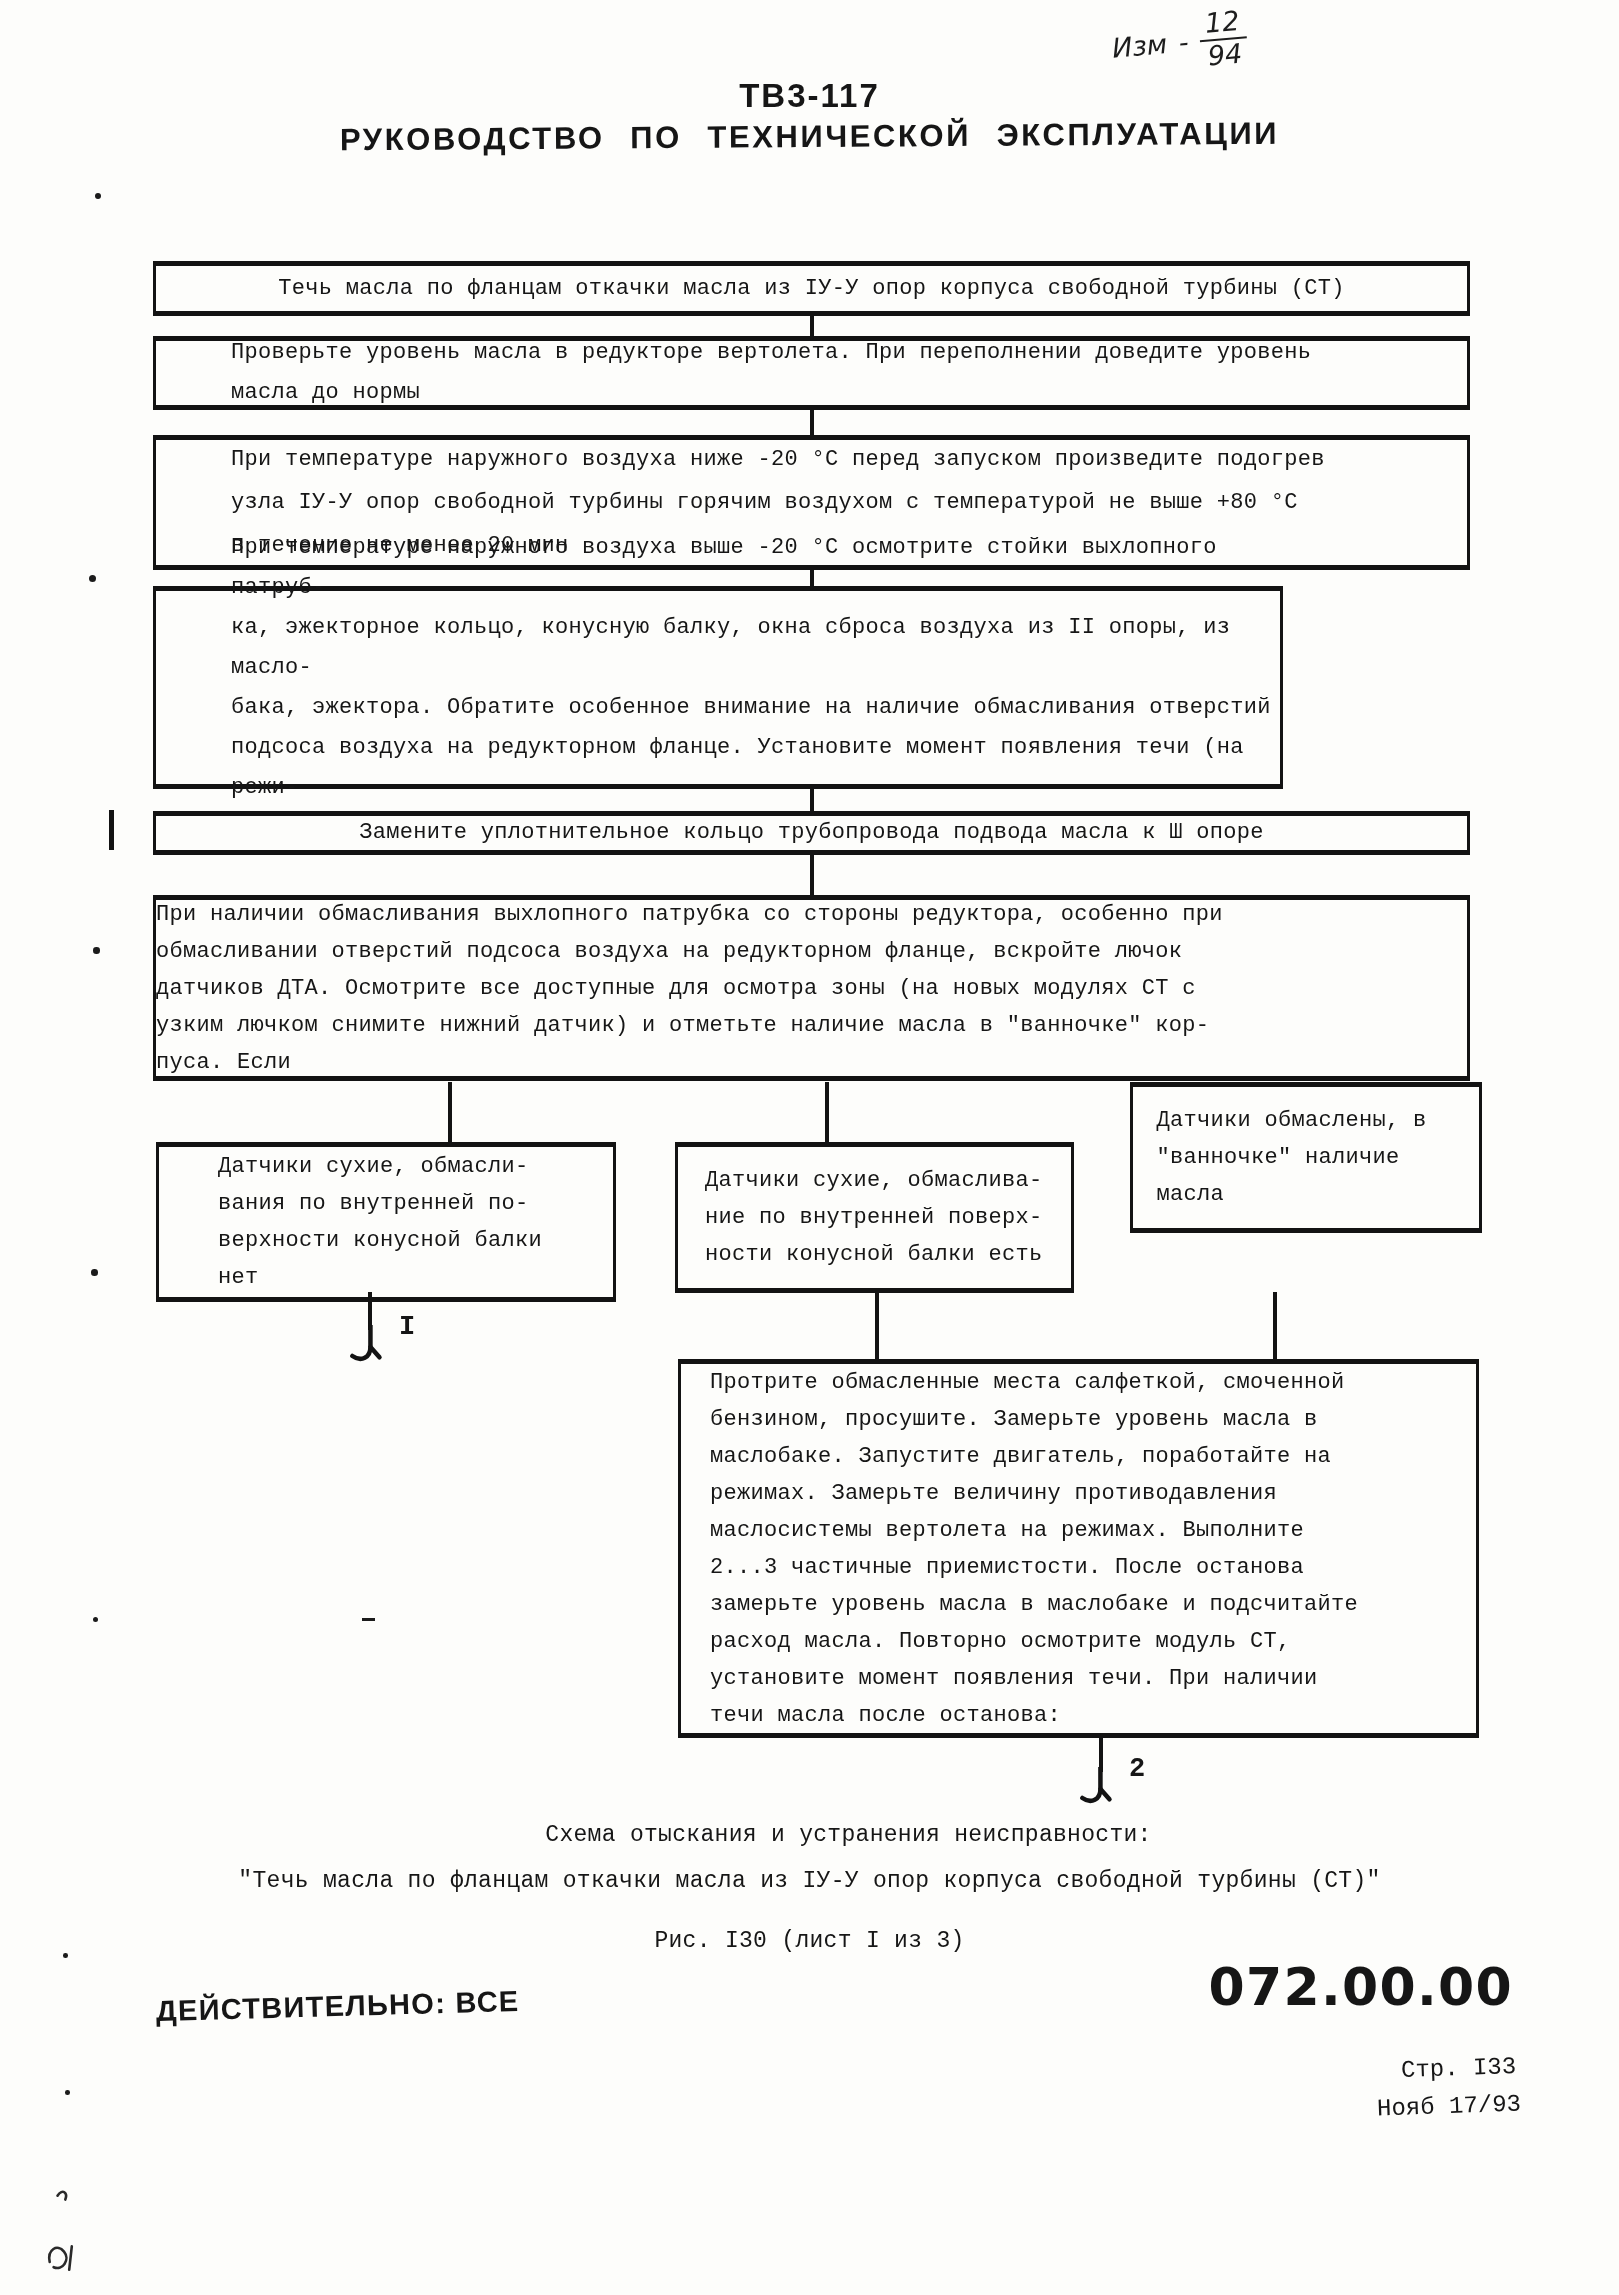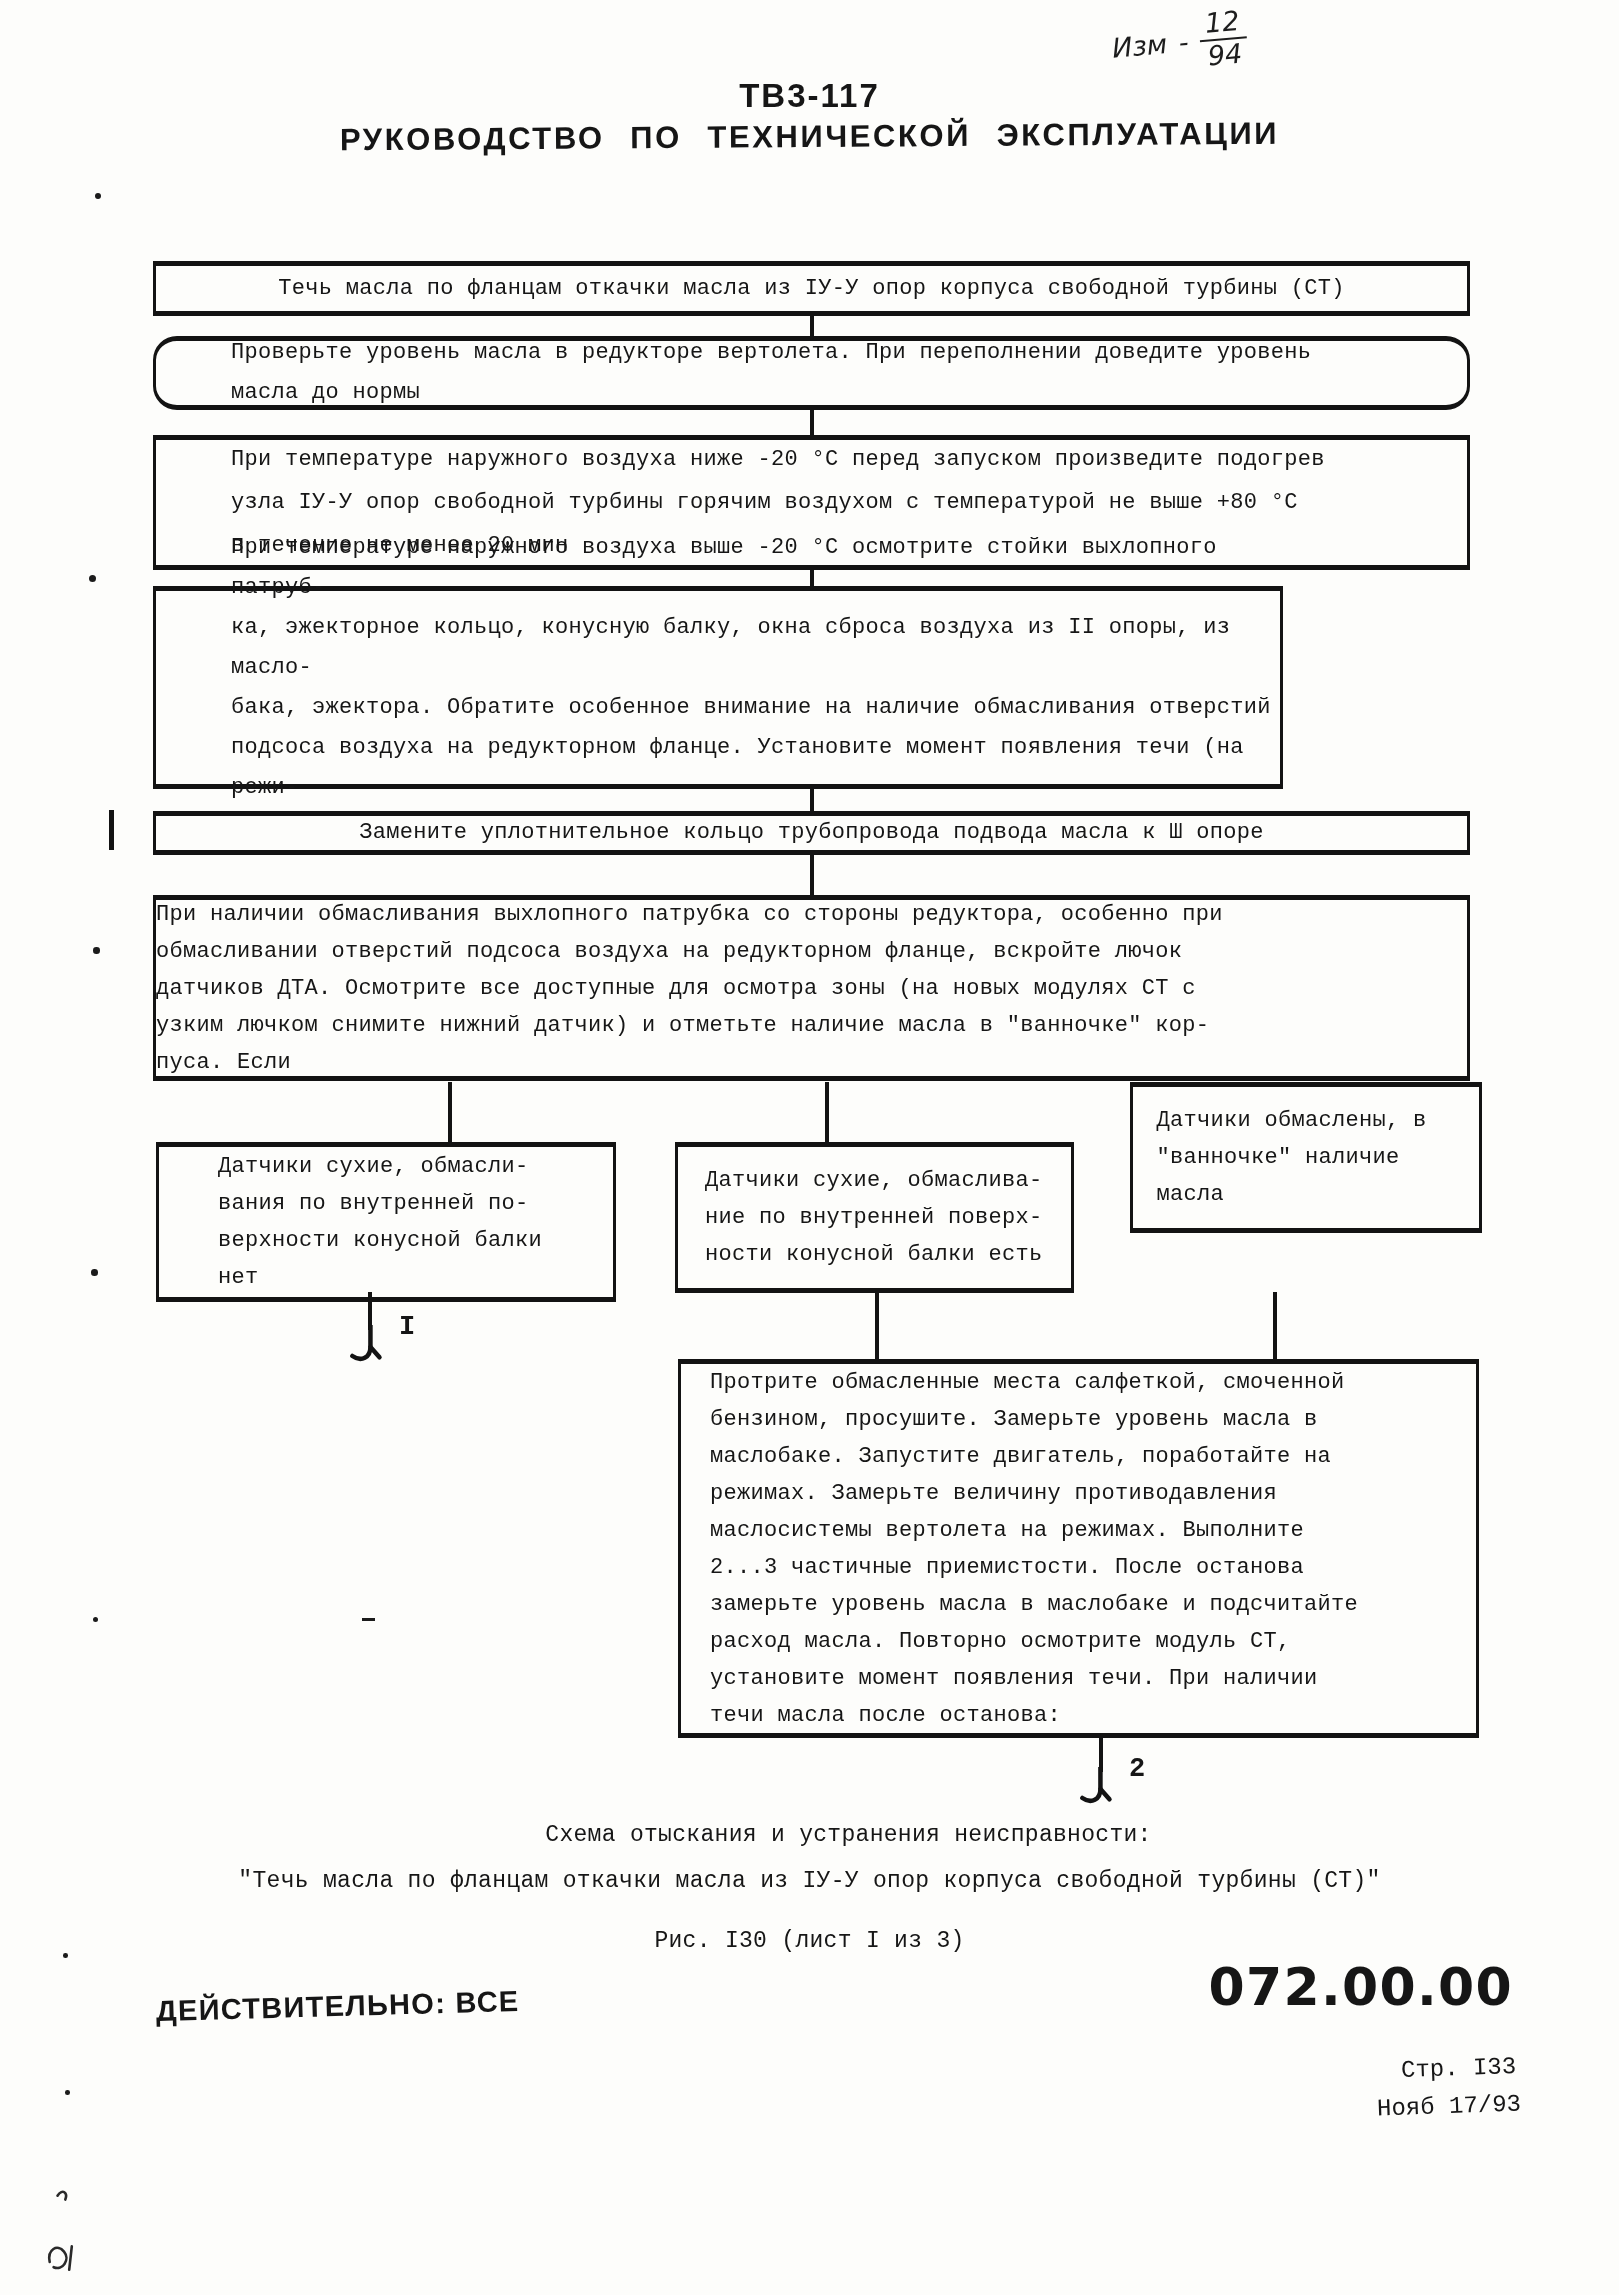--- a/index.html
+++ b/index.html
@@ -65,21 +65,21 @@
       <span class="num">12</span>
       <span class="den">94</span>
     </span>
   </div>
 
   <div class="abs fbox center-text" style="left:153px;top:261px;width:1317px;height:55px;">
       <div>Течь масла по фланцам откачки масла из IУ-У опор корпуса свободной турбины (СТ)</div>
     </div>
   <div class="abs vline" style="left:810px;top:316px;height:20px;"></div>
 
-  <div class="abs fbox" style="left:153px;top:336px;width:1317px;height:74px;padding-left:75px;border-radius:24px;">
+  <div class="abs fbox" style="left:153px;top:336px;width:1317px;height:74px;padding-left:75px;">
       <div>Проверьте уровень масла в редукторе вертолета. При переполнении доведите уровень</div>
       <div>масла до нормы</div>
     </div>
   <div class="abs vline" style="left:810px;top:409px;height:26px;"></div>
 
   <div class="abs fbox" style="left:153px;top:435px;width:1317px;height:135px;padding-left:75px;line-height:43px;">
       <div>При температуре наружного воздуха ниже  -20 °С перед запуском произведите подогрев</div>
       <div>узла IУ-У опор свободной турбины горячим воздухом с температурой не выше +80 °С</div>
       <div>в течение не менее 20 мин</div>
     </div>

